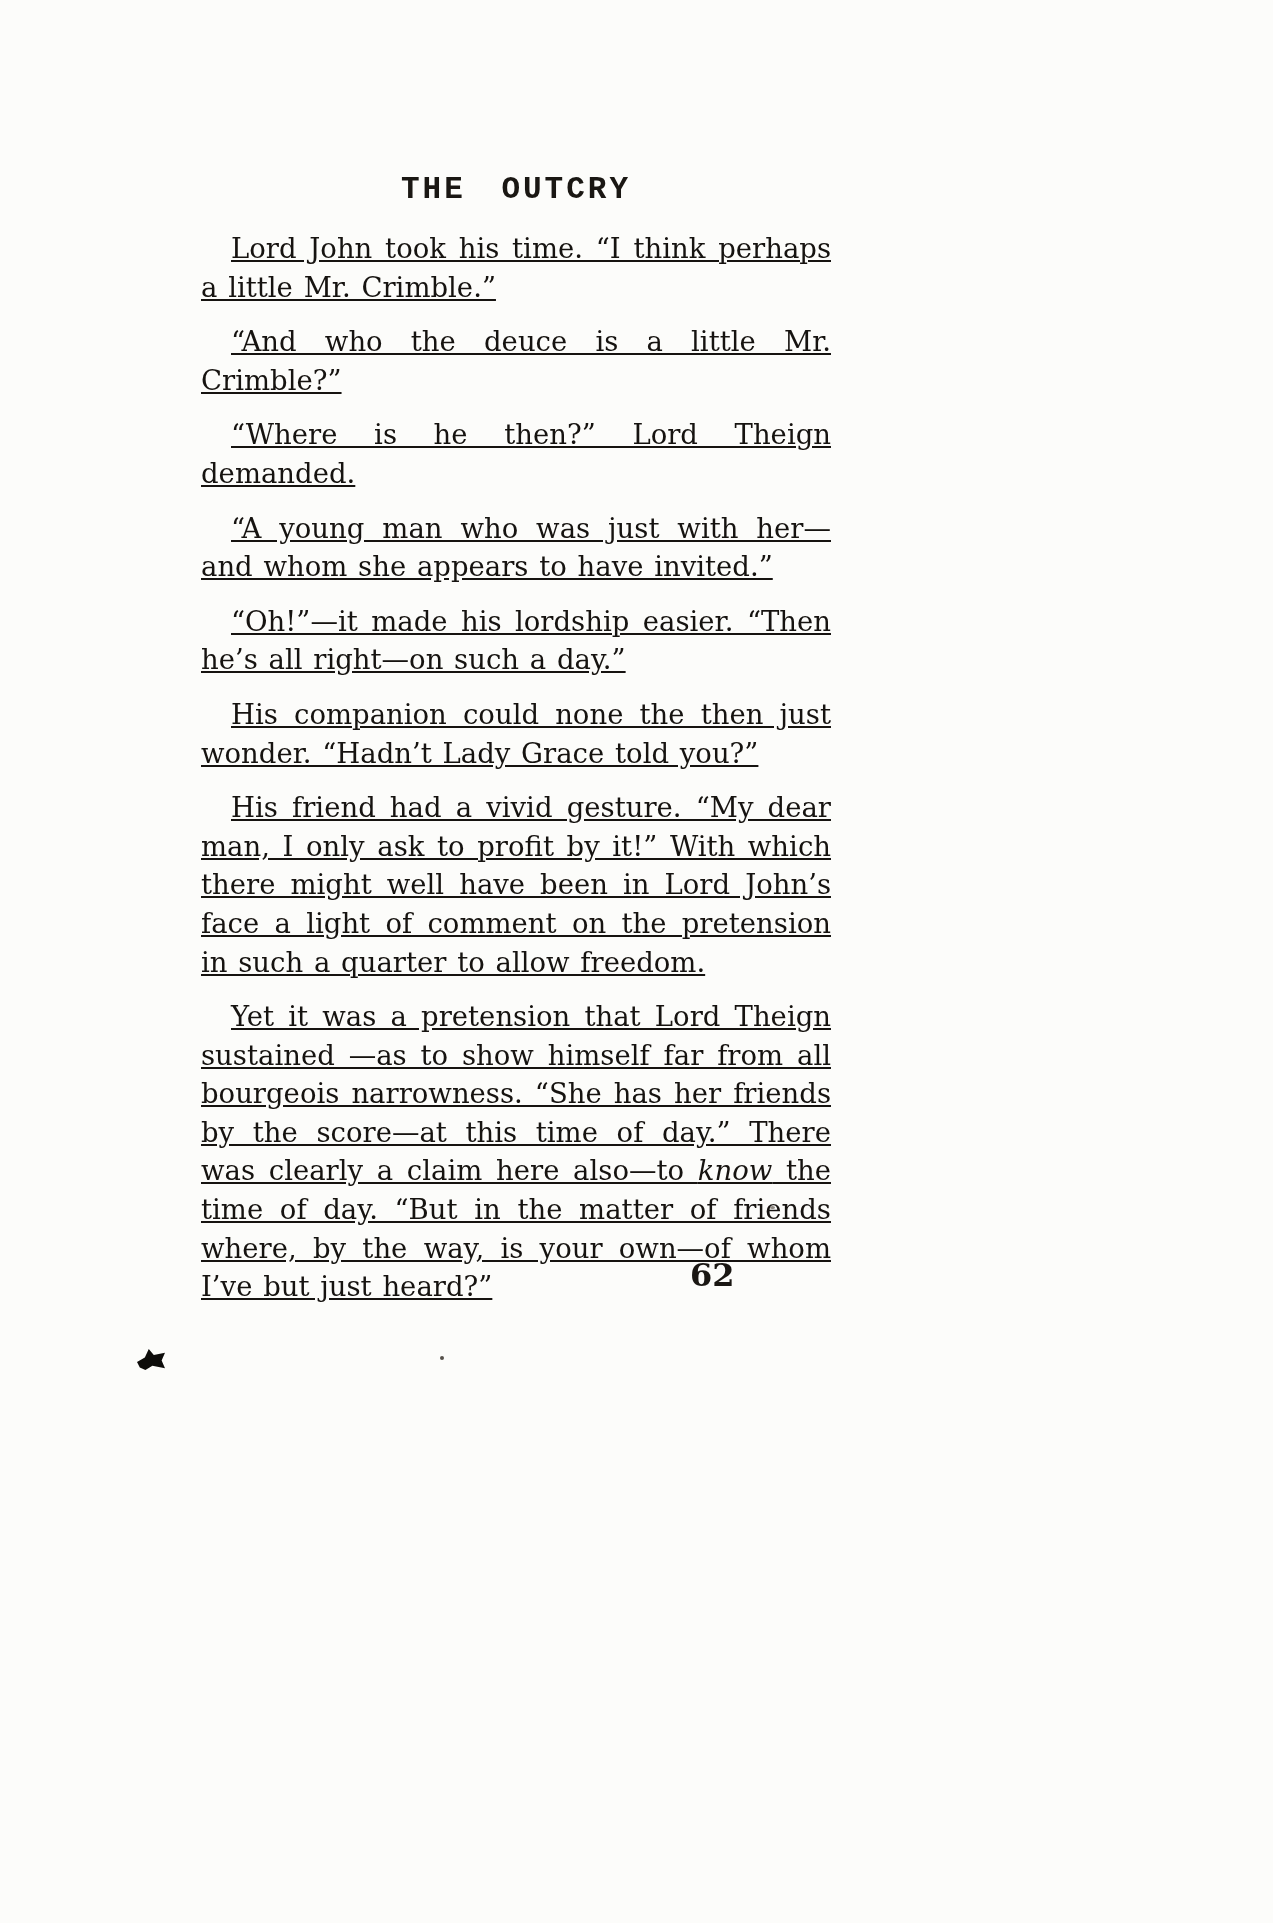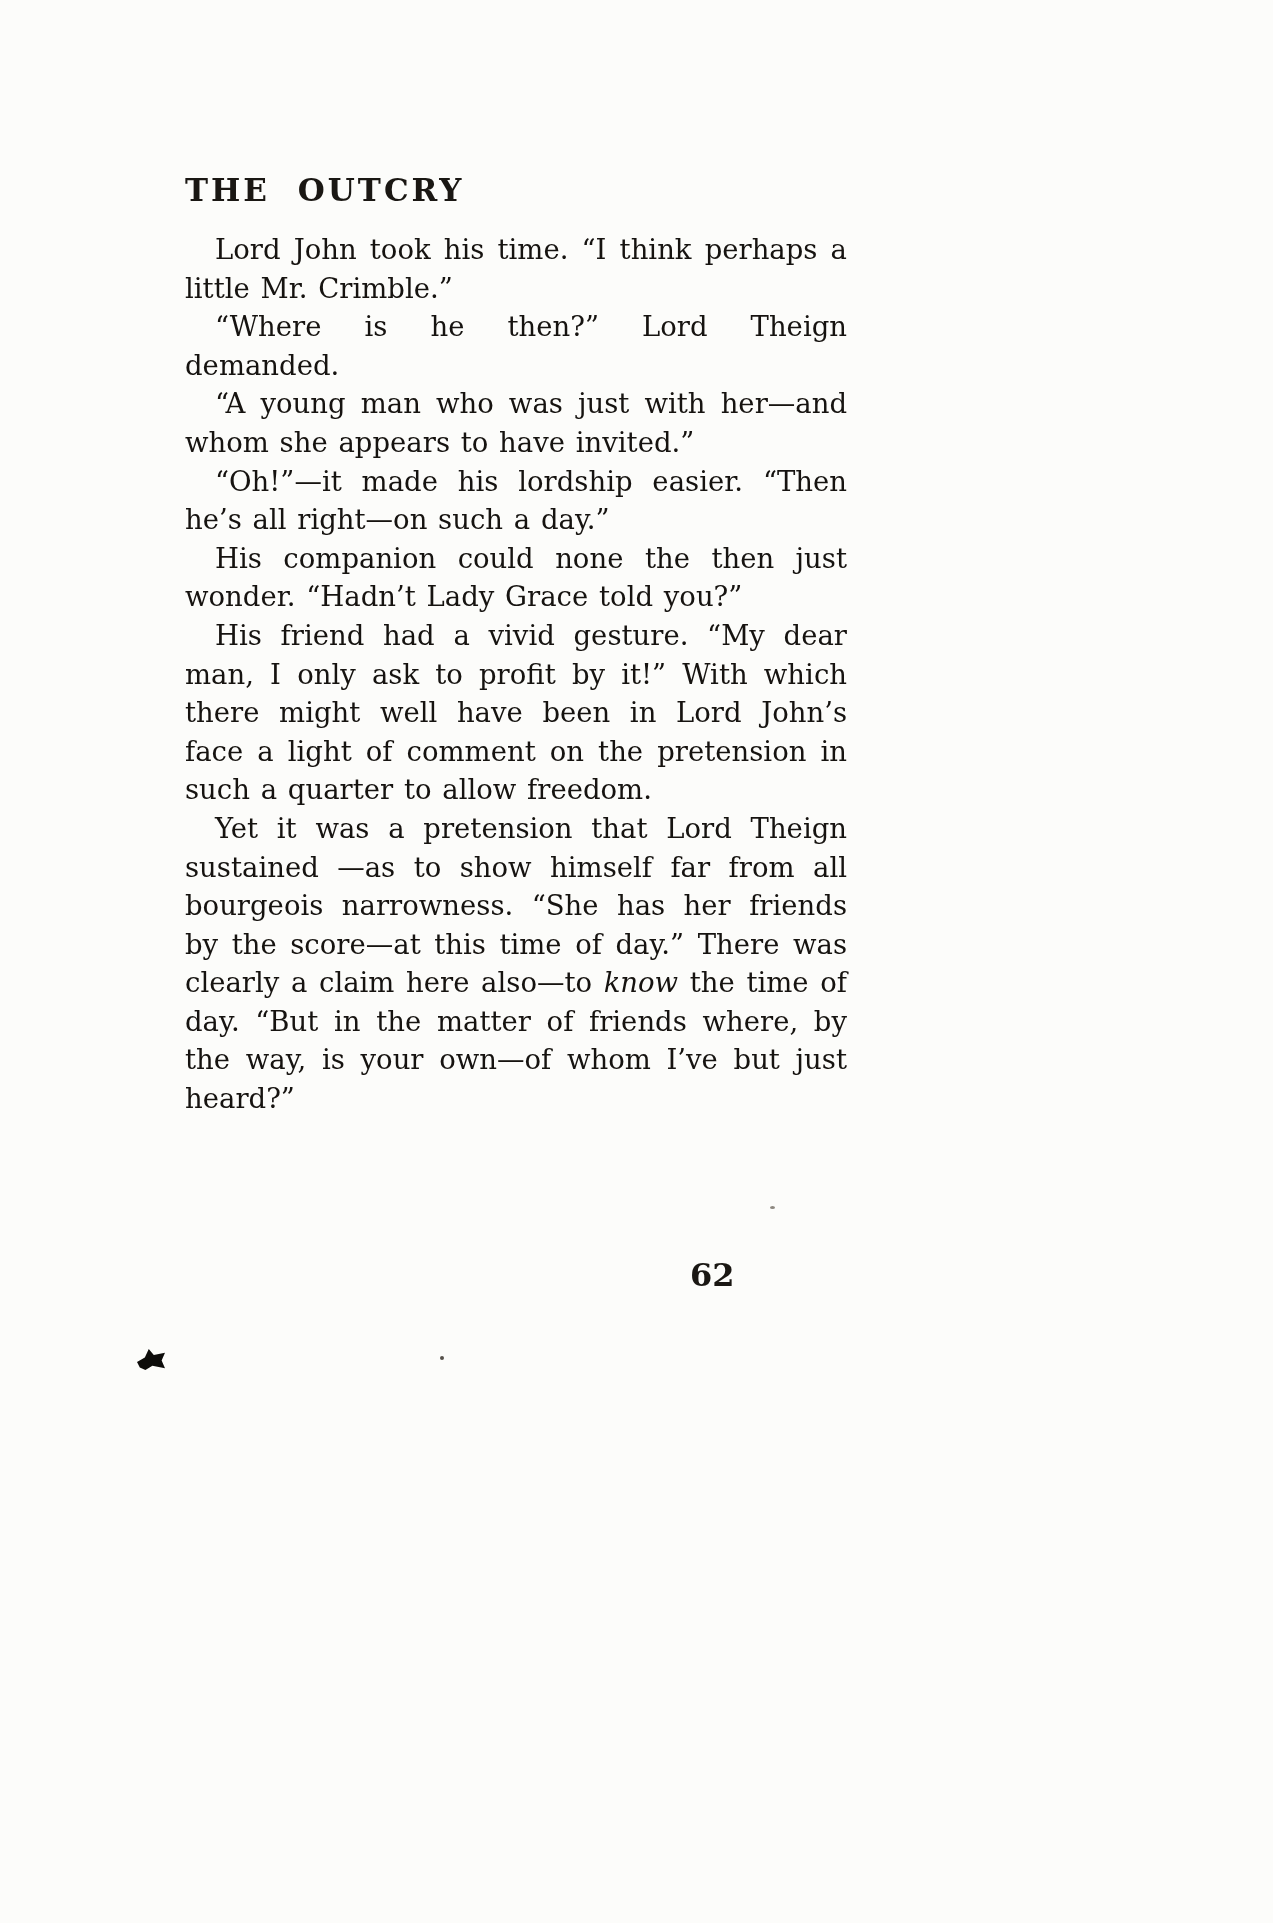--- a/index.html
+++ b/index.html
@@ -18,34 +18,36 @@
     overflow: hidden;
   }
   .text-block {
     position: absolute;
     left: 185px;
     top: 172px;
     width: 662px;
   }
   .book-title {
     margin: 0 0 22px 0;
-    text-align: left;
+    text-align: center;
     font-size: 31px;
     font-weight: bold;
     letter-spacing: 3px;
     word-spacing: 14px;
     color: #1a1713;
+    font-family: Liberation Mono, monospace;
   }
   .body-text p {
-    margin: 0;
+    margin: 16px;
     font-size: 27.5px;
     line-height: 38.6px;
     text-align: justify;
     text-indent: 30px;
     word-spacing: 2px;
+    text-decoration: underline;
   }
   .italic {
     font-style: italic;
   }
   .page-number {
     position: absolute;
     top: 1256px;
     left: 690px;
     font-size: 32px;
     font-weight: bold;
@@ -82,20 +84,21 @@
 </head>
 <body>
 
 <div class="page">
 
   <div class="text-block">
     <h1 class="book-title">THE OUTCRY</h1>
 
     <div class="body-text">
       <p>Lord John took his time.  “I think perhaps a little Mr. Crimble.”</p>
+      <p>“And who the deuce is a little Mr. Crimble?”</p>
       <p>“Where is he then?”  Lord Theign demanded.</p>
       <p>“A young man who was just with her—and whom she appears to have invited.”</p>
       <p>“Oh!”—it made his lordship easier.  “Then he’s all right—on such a day.”</p>
       <p>His companion could none the then just wonder.  “Hadn’t Lady Grace told you?”</p>
       <p>His friend had a vivid gesture.  “My dear man, I only ask to profit by it!”   With which there might well have been in Lord John’s face a light of comment on the pretension in such a quarter to allow freedom.</p>
       <p><span>Yet it was a pretension that Lord Theign sustained —as to show himself far from all bourgeois narrowness.  “She has her friends by the score—at this time of day.”  There was clearly a claim here also—to </span><span class="italic">know</span><span> the time of day.  “But in the matter of friends where, by the way, is your own—of whom I’ve but just heard?”</span></p>
     </div>
   </div>
 
   <div class="page-number">62</div>

